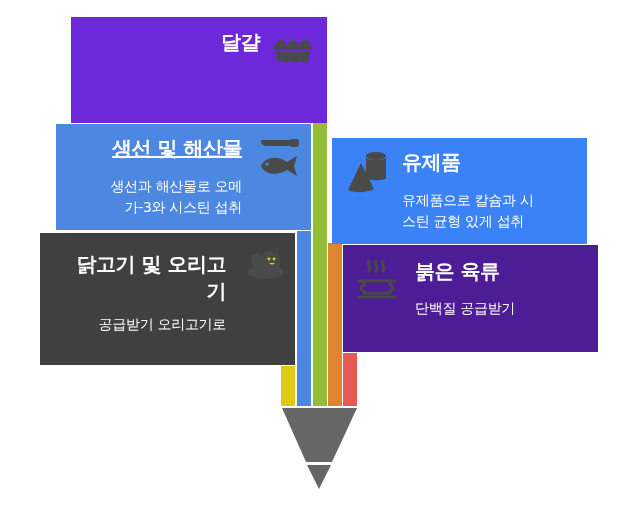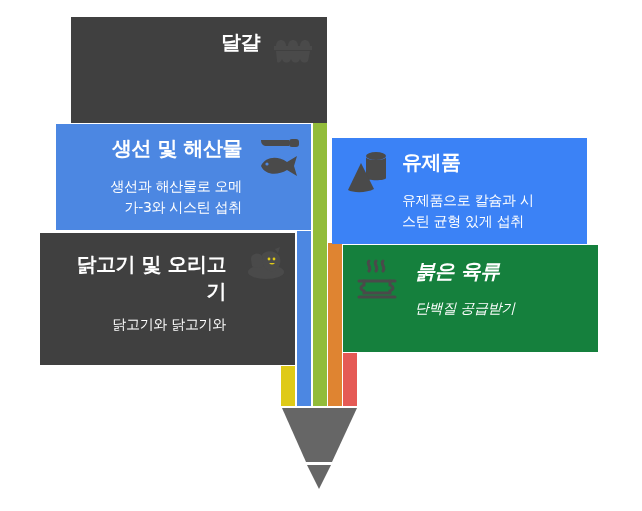--- a/index.html
+++ b/index.html
@@ -15,56 +15,56 @@
   </style>
 </head>
 <body>
 
 <div class="strip" style="left:281px; top:365px; width:14px; height:41px; background:#DFCA18;"></div>
 <div class="strip" style="left:297px; top:230px; width:14px; height:176px; background:#4C87E2;"></div>
 <div class="strip" style="left:313px; top:122px; width:14px; height:284px; background:#92BC3A;"></div>
 <div class="strip" style="left:328px; top:243px; width:14px; height:163px; background:#DF8431;"></div>
 <div class="strip" style="left:343px; top:352px; width:14px; height:54px; background:#E55A55;"></div>
 
-<div class="box" style="left:71px; top:17px; width:256px; height:106px; background:#404040;">
+<div class="box" style="left:71px; top:17px; width:256px; height:106px; background:#6d28d9;">
   <div class="title right" style="right:67px; top:13px;">달걀</div>
   <svg class="icon" style="left:202px; top:17px;" width="40" height="32" viewBox="0 0 40 32">
     <g fill="#4A4A4A">
       <path d="M3 12 C3 4 13 4 13 12 Z"></path>
       <path d="M15 12 C15 4 25 4 25 12 Z"></path>
       <path d="M27 12 C27 4 37 4 37 12 Z"></path>
       <rect x="1" y="12" width="38" height="4"></rect>
       <path d="M3 17 H37 L35 27 C33 29 30 29 28 27 L27 25 L26 27 C24 29 21 29 19 27 L18 25 L17 27 C15 29 12 29 10 27 L9 25 L8 27 C6 29 4 29 4 27 Z"></path>
     </g>
   </svg>
 </div>
 
 <div class="box" style="left:55px; top:123px; width:257px; height:108px; background:#4C87E2; border:1px solid #ffffff;">
-  <div class="title right" style="right:69px; top:12px;">생선 및 해산물</div>
+  <div class="title right" style="right:69px; top:12px;text-decoration:underline;">생선 및 해산물</div>
   <div class="desc right" style="right:69px; top:52px;">
     <div>생선과 해산물로 오메</div>
     <div>가-3와 시스틴 섭취</div>
   </div>
   <svg class="icon" style="left:203px; top:12px;" width="42" height="40" viewBox="0 0 42 40">
     <g fill="#4A4A4A">
       <path d="M2 4 H30 V10 H8 C4 10 2 8 2 4 Z"></path>
       <rect x="30" y="3" width="10" height="8" rx="3"></rect>
       <path d="M2 30 C6 21 18 19 28 26 L38 20 L35 30 L38 40 L28 34 C18 40 6 39 2 30 Z"></path>
     </g>
     <circle cx="8" cy="28" r="1.6" fill="#4C87E2"></circle>
   </svg>
 </div>
 
 <div class="box" style="left:39px; top:232px; width:257px; height:134px; background:#404040; border:1px solid #ffffff;">
   <div class="title right" style="right:69px; top:18px; line-height:27px;">
     <div>닭고기 및 오리고</div>
     <div>기</div>
   </div>
   <div class="desc right" style="right:69px; top:81px;">
-    <div>닭고기와 닭고기와</div>
+    <div>공급받기 오리고기로</div>
   </div>
   <svg class="icon" style="left:205px; top:14px;" width="40" height="34" viewBox="0 0 40 34">
     <g fill="#4A4A4A">
       <ellipse cx="21" cy="25" rx="18" ry="7"></ellipse>
       <path d="M6 12 C6 6 14 5 17 9 L20 17 C18 22 10 22 7 19 Z"></path>
       <path d="M17 8 C20 3 30 3 34 9 C37 14 35 22 28 24 C23 25 19 21 18 16 Z"></path>
       <path d="M30 2 L35 0 L33 6 Z"></path>
     </g>
     <g fill="#DFCA18">
       <circle cx="24" cy="12" r="1.4"></circle>
@@ -82,21 +82,21 @@
   </div>
   <svg class="icon" style="left:15px; top:12px;" width="42" height="44" viewBox="0 0 42 44">
     <g fill="#4A4A4A">
       <ellipse cx="29" cy="6" rx="10" ry="4"></ellipse>
       <path d="M19 7 V28 C19 31 39 31 39 28 V7 C39 11 19 11 19 7 Z"></path>
       <path d="M14 13 L1 40 C6 43 20 43 27 39 Z"></path>
     </g>
   </svg>
 </div>
 
-<div class="box" style="left:342px; top:244px; width:257px; height:109px; background:#15803d; border:1px solid #ffffff;font-style:italic;">
+<div class="box" style="left:342px; top:244px; width:257px; height:109px; background:#4c1d95; border:1px solid #ffffff;">
   <div class="title" style="left:72px; top:14px;">붉은 육류</div>
   <div class="desc" style="left:72px; top:53px;">
     <div>단백질 공급받기</div>
   </div>
   <svg class="icon" style="left:13px; top:14px;" width="42" height="42" viewBox="0 0 42 42">
     <g fill="none" stroke="#4A4A4A" stroke-width="3" stroke-linecap="round">
       <path d="M13 2 C10 5 16 8 13 12"></path>
       <path d="M20 2 C17 5 23 8 20 12"></path>
       <path d="M27 2 C24 5 30 8 27 12"></path>
       <path d="M3 22 H39"></path>

